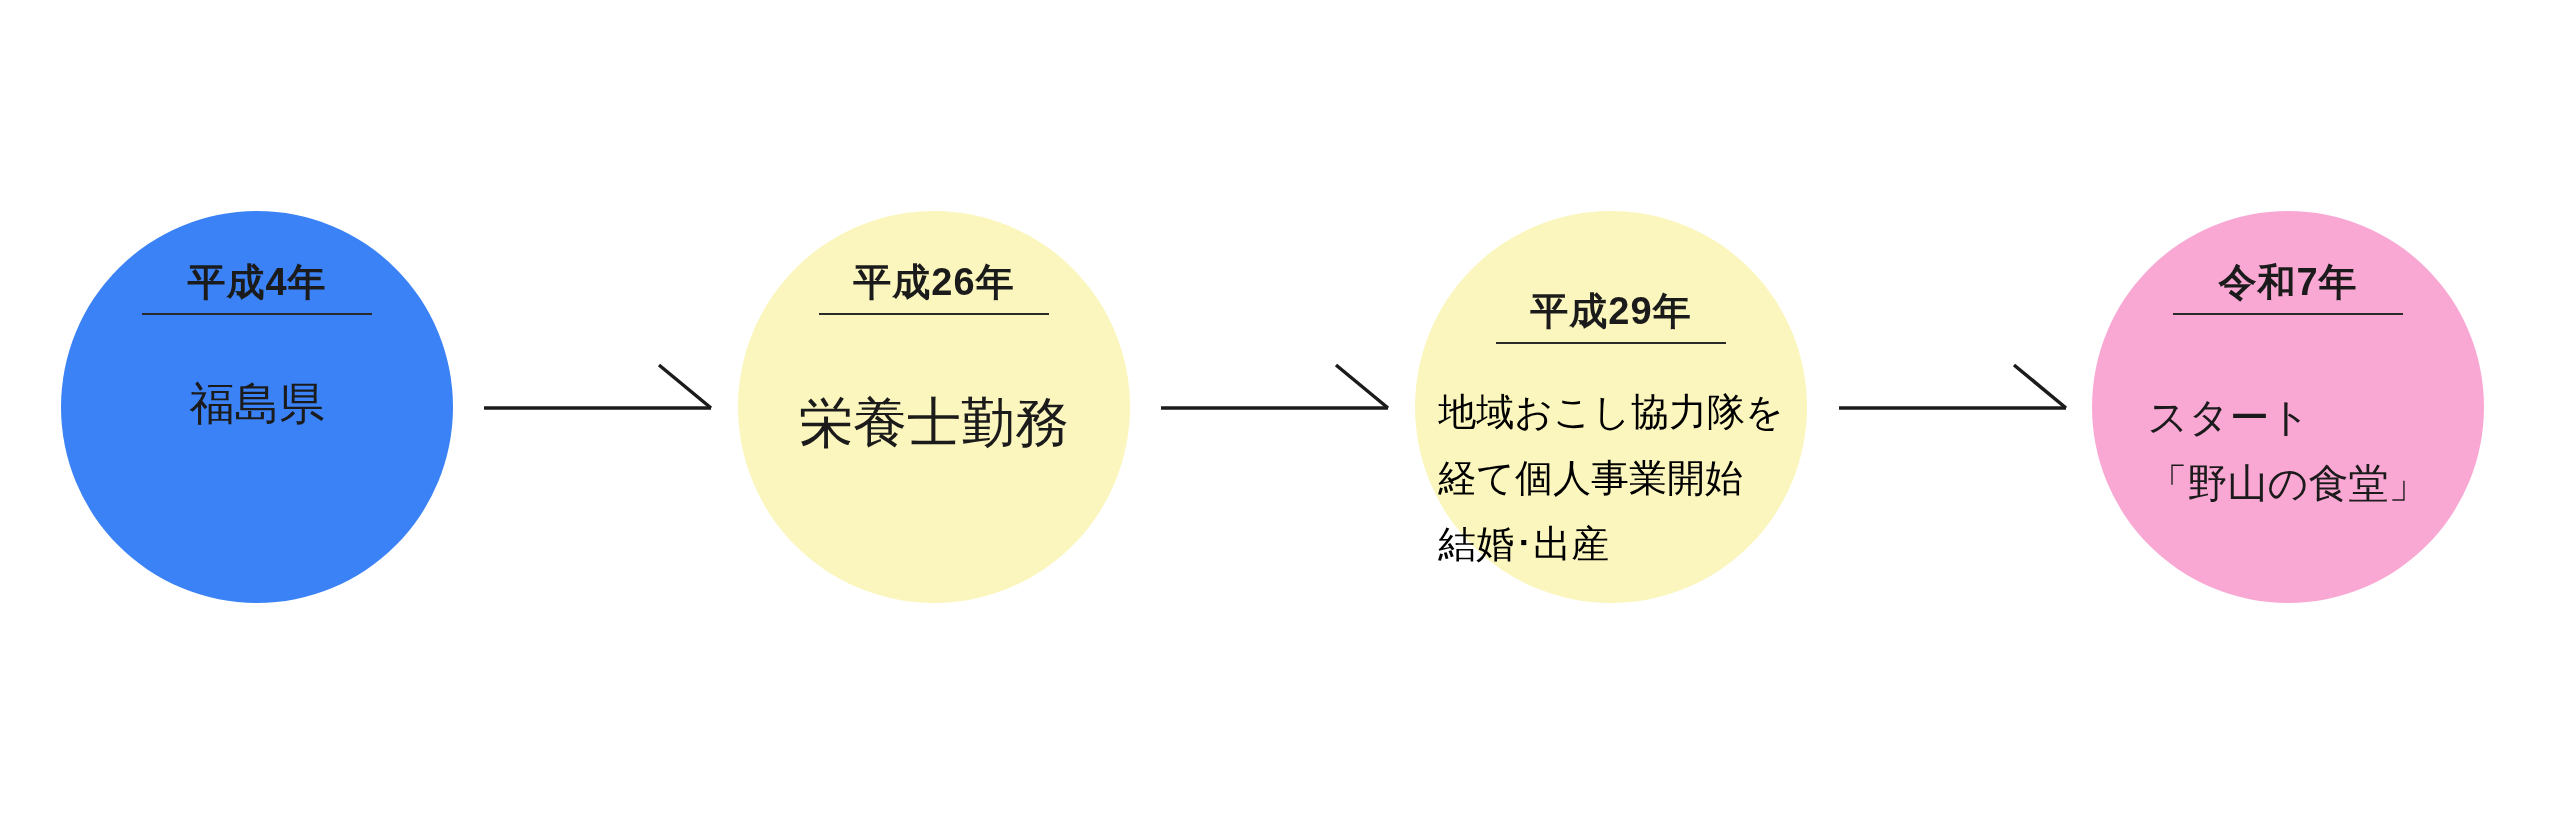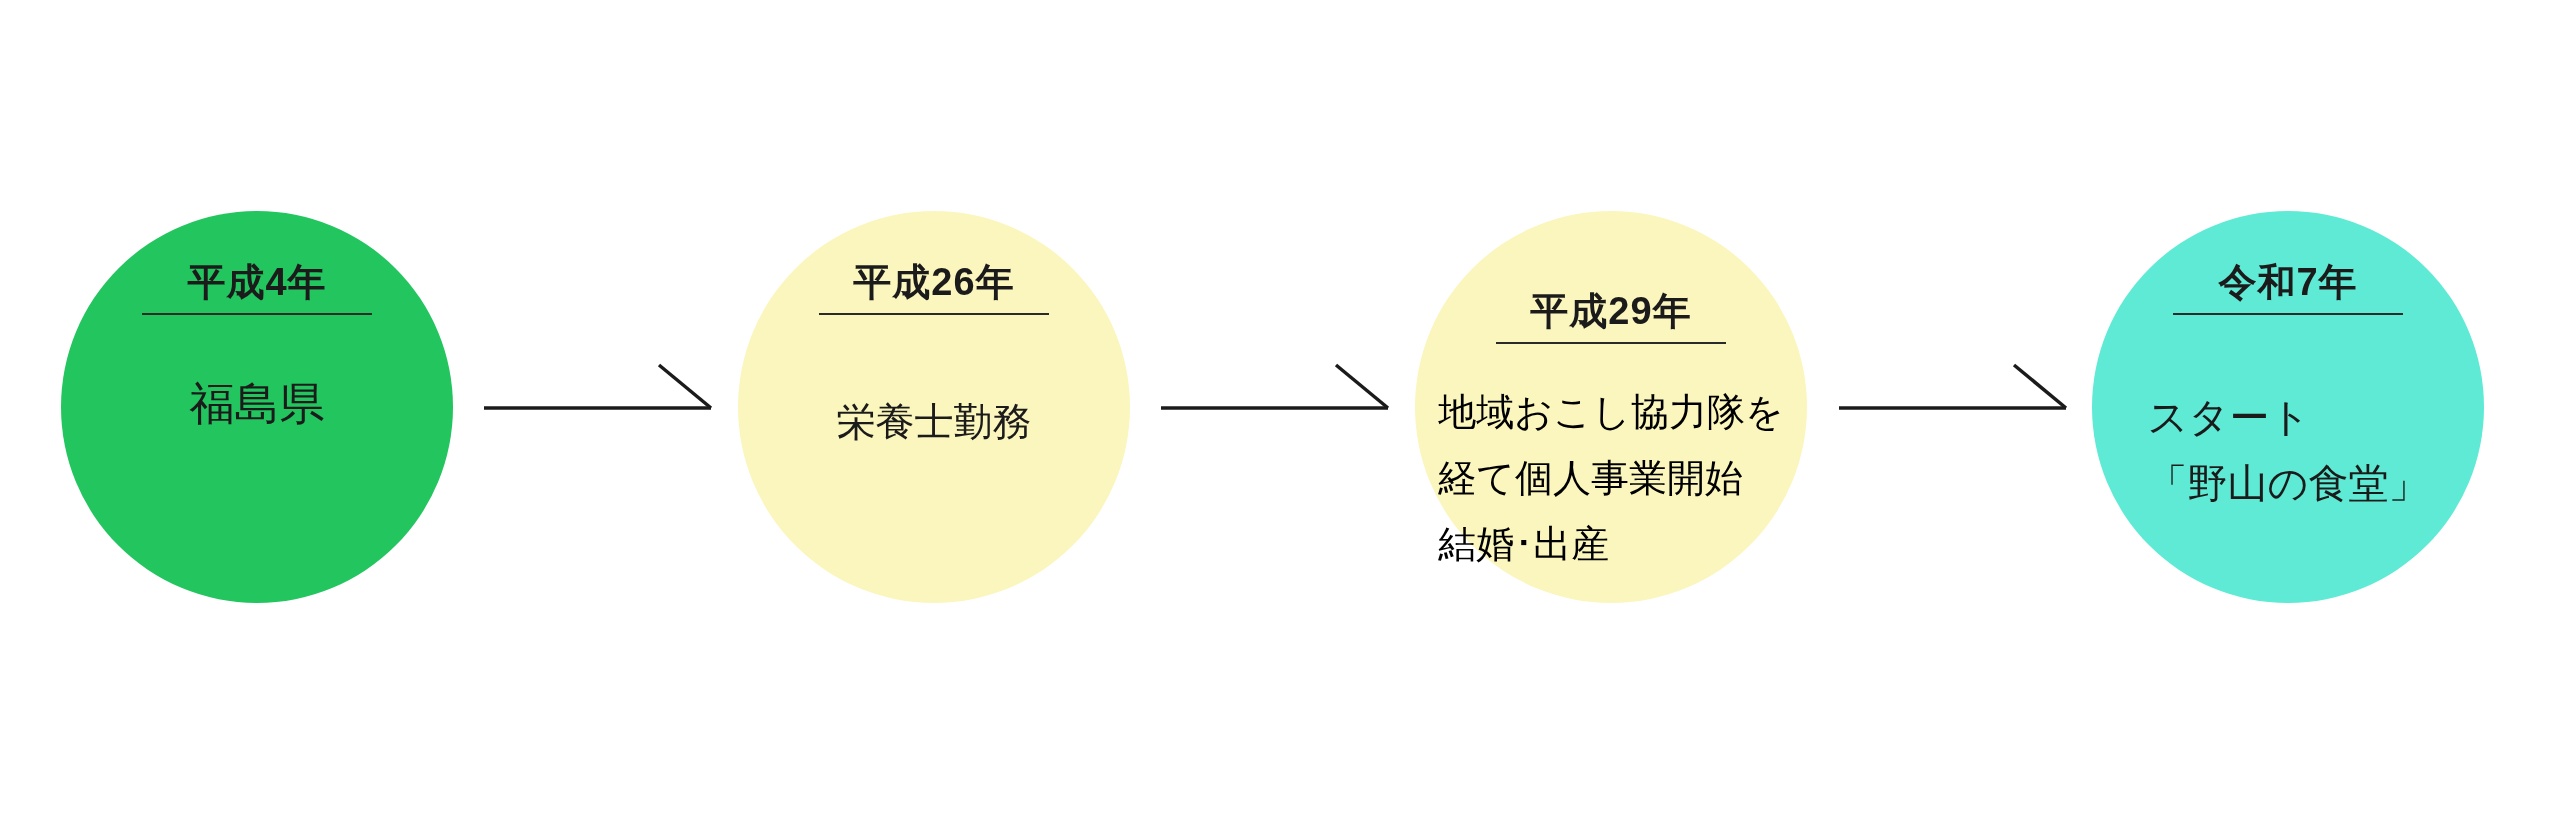--- a/index.html
+++ b/index.html
@@ -41,37 +41,37 @@
     height: 0;
     border-top: 2.5px solid #2a2a2a;
     margin-top: 8px;
   }
   .body {
     color: #1b1b1b;
     text-align: left;
     white-space: nowrap;
   }
   .body-1 { margin-top: 56px; font-size: 45px; line-height: 66px; }
-  .body-2 { margin-top: 74px; font-size: 39px; line-height: 66px; }
+  .body-2 { margin-top: 74px; font-size: 54px; line-height: 66px; }
   .body-3 { margin-top: 35px; font-size: 38px; line-height: 66px; }
   .body-4 { margin-top: 69px; font-size: 40px; line-height: 66px; }
   .arrow {
     position: absolute;
     top: 361px;
     width: 230px;
     height: 52px;
   }
   .arrow svg { display: block; }
 </style>
 </head>
 <body>
 
 <div id="canvas">
 
-  <div class="circle" style="left: 61px; top: 211px; background: #22c55e;">
+  <div class="circle" style="left: 61px; top: 211px; background: #3b82f6;">
     <div class="year" style="color: rgb(27, 27, 27);">平成4年</div>
     <div class="year-underline" style="border-top-color: rgb(42, 42, 42);"></div>
     <div class="body body-1" style="color: rgb(27, 27, 27);">
       <div>福島県</div>
     </div>
   </div>
 
   <div class="arrow" style="left:483px;">
     <svg width="230" height="52" viewBox="0 0 230 52">
       <line x1="1" y1="47" x2="228" y2="47" stroke="#1b1b1b" stroke-width="3.5"></line>
@@ -104,21 +104,21 @@
     </div>
   </div>
 
   <div class="arrow" style="left:1838px;">
     <svg width="230" height="52" viewBox="0 0 230 52">
       <line x1="1" y1="47" x2="228" y2="47" stroke="#1b1b1b" stroke-width="3.5"></line>
       <line x1="176" y1="4" x2="228" y2="47" stroke="#1b1b1b" stroke-width="3.5"></line>
     </svg>
   </div>
 
-  <div class="circle" style="left: 2092px; top: 211px; background: #5eead4;">
+  <div class="circle" style="left: 2092px; top: 211px; background: #f9a8d4;">
     <div class="year" style="color: rgb(27, 27, 27);">令和7年</div>
     <div class="year-underline" style="border-top-color: rgb(42, 42, 42);"></div>
     <div class="body body-4" style="color: rgb(27, 27, 27);">
       <div>スタート</div>
       <div>「野山の食堂」</div>
     </div>
   </div>
 
 </div>
 

